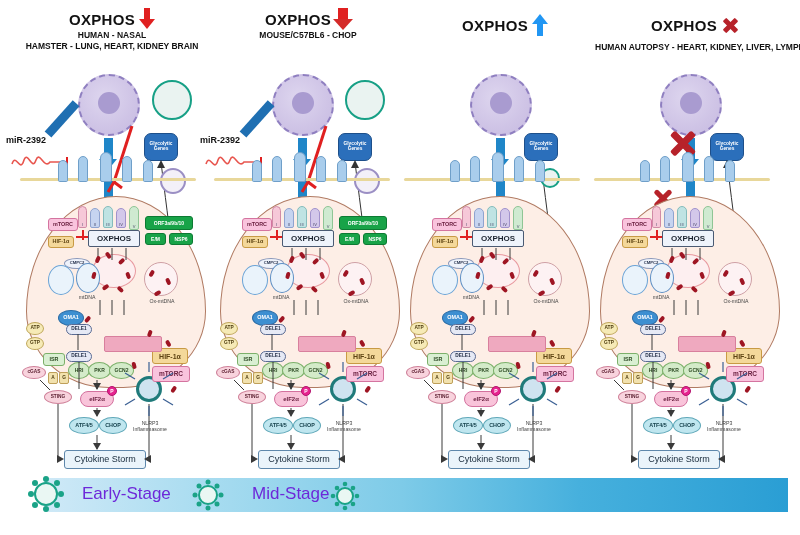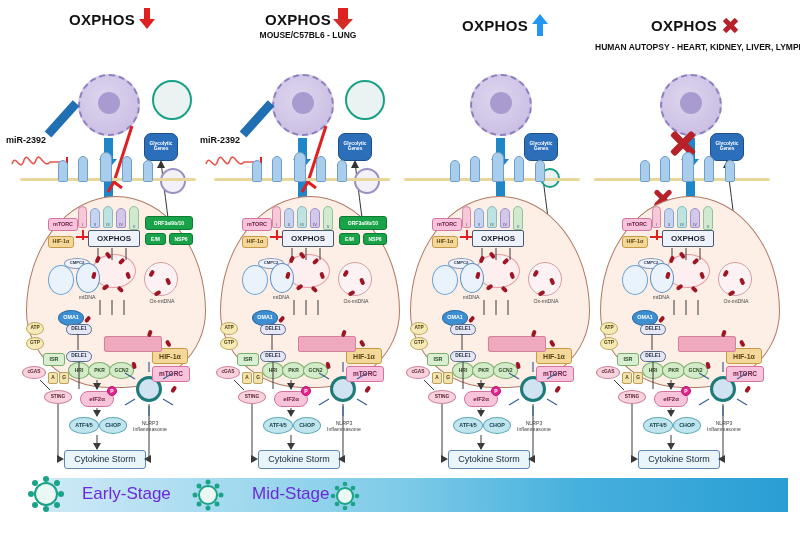--- a/index.html
+++ b/index.html
@@ -106,31 +106,33 @@
 <div class="stage">
 
   <div class="panel-head" style="left:22px;top:8px;width:180px;">
     <div class="oxphos-row">
       <span class="oxphos-word">OXPHOS</span>
       <span class="arr-wrap dn">
           <i class="arr-shaft"></i>
           <i class="arr-head"></i>
         </span>
     </div>
+    <div class="subline">HUMAN - NASAL</div>
+    <div class="subline">HAMSTER -  LUNG, HEART, KIDNEY BRAIN</div>
   </div>
 
   <div class="panel-head" style="left:218px;top:8px;width:180px;">
     <div class="oxphos-row">
       <span class="oxphos-word">OXPHOS</span>
       <span class="arr-wrap dn big">
           <i class="arr-shaft"></i>
           <i class="arr-head"></i>
         </span>
     </div>
-    <div class="subline">MOUSE/C57BL6 -  LUNG</div>
+    <div class="subline">MOUSE/C57BL6 -  CHOP</div>
   </div>
 
   <div class="panel-head" style="left:415px;top:14px;width:180px;">
     <div class="oxphos-row">
       <span class="oxphos-word">OXPHOS</span>
       <span class="arr-wrap up">
           <i class="arr-shaft"></i>
           <i class="arr-head"></i>
         </span>
     </div>

